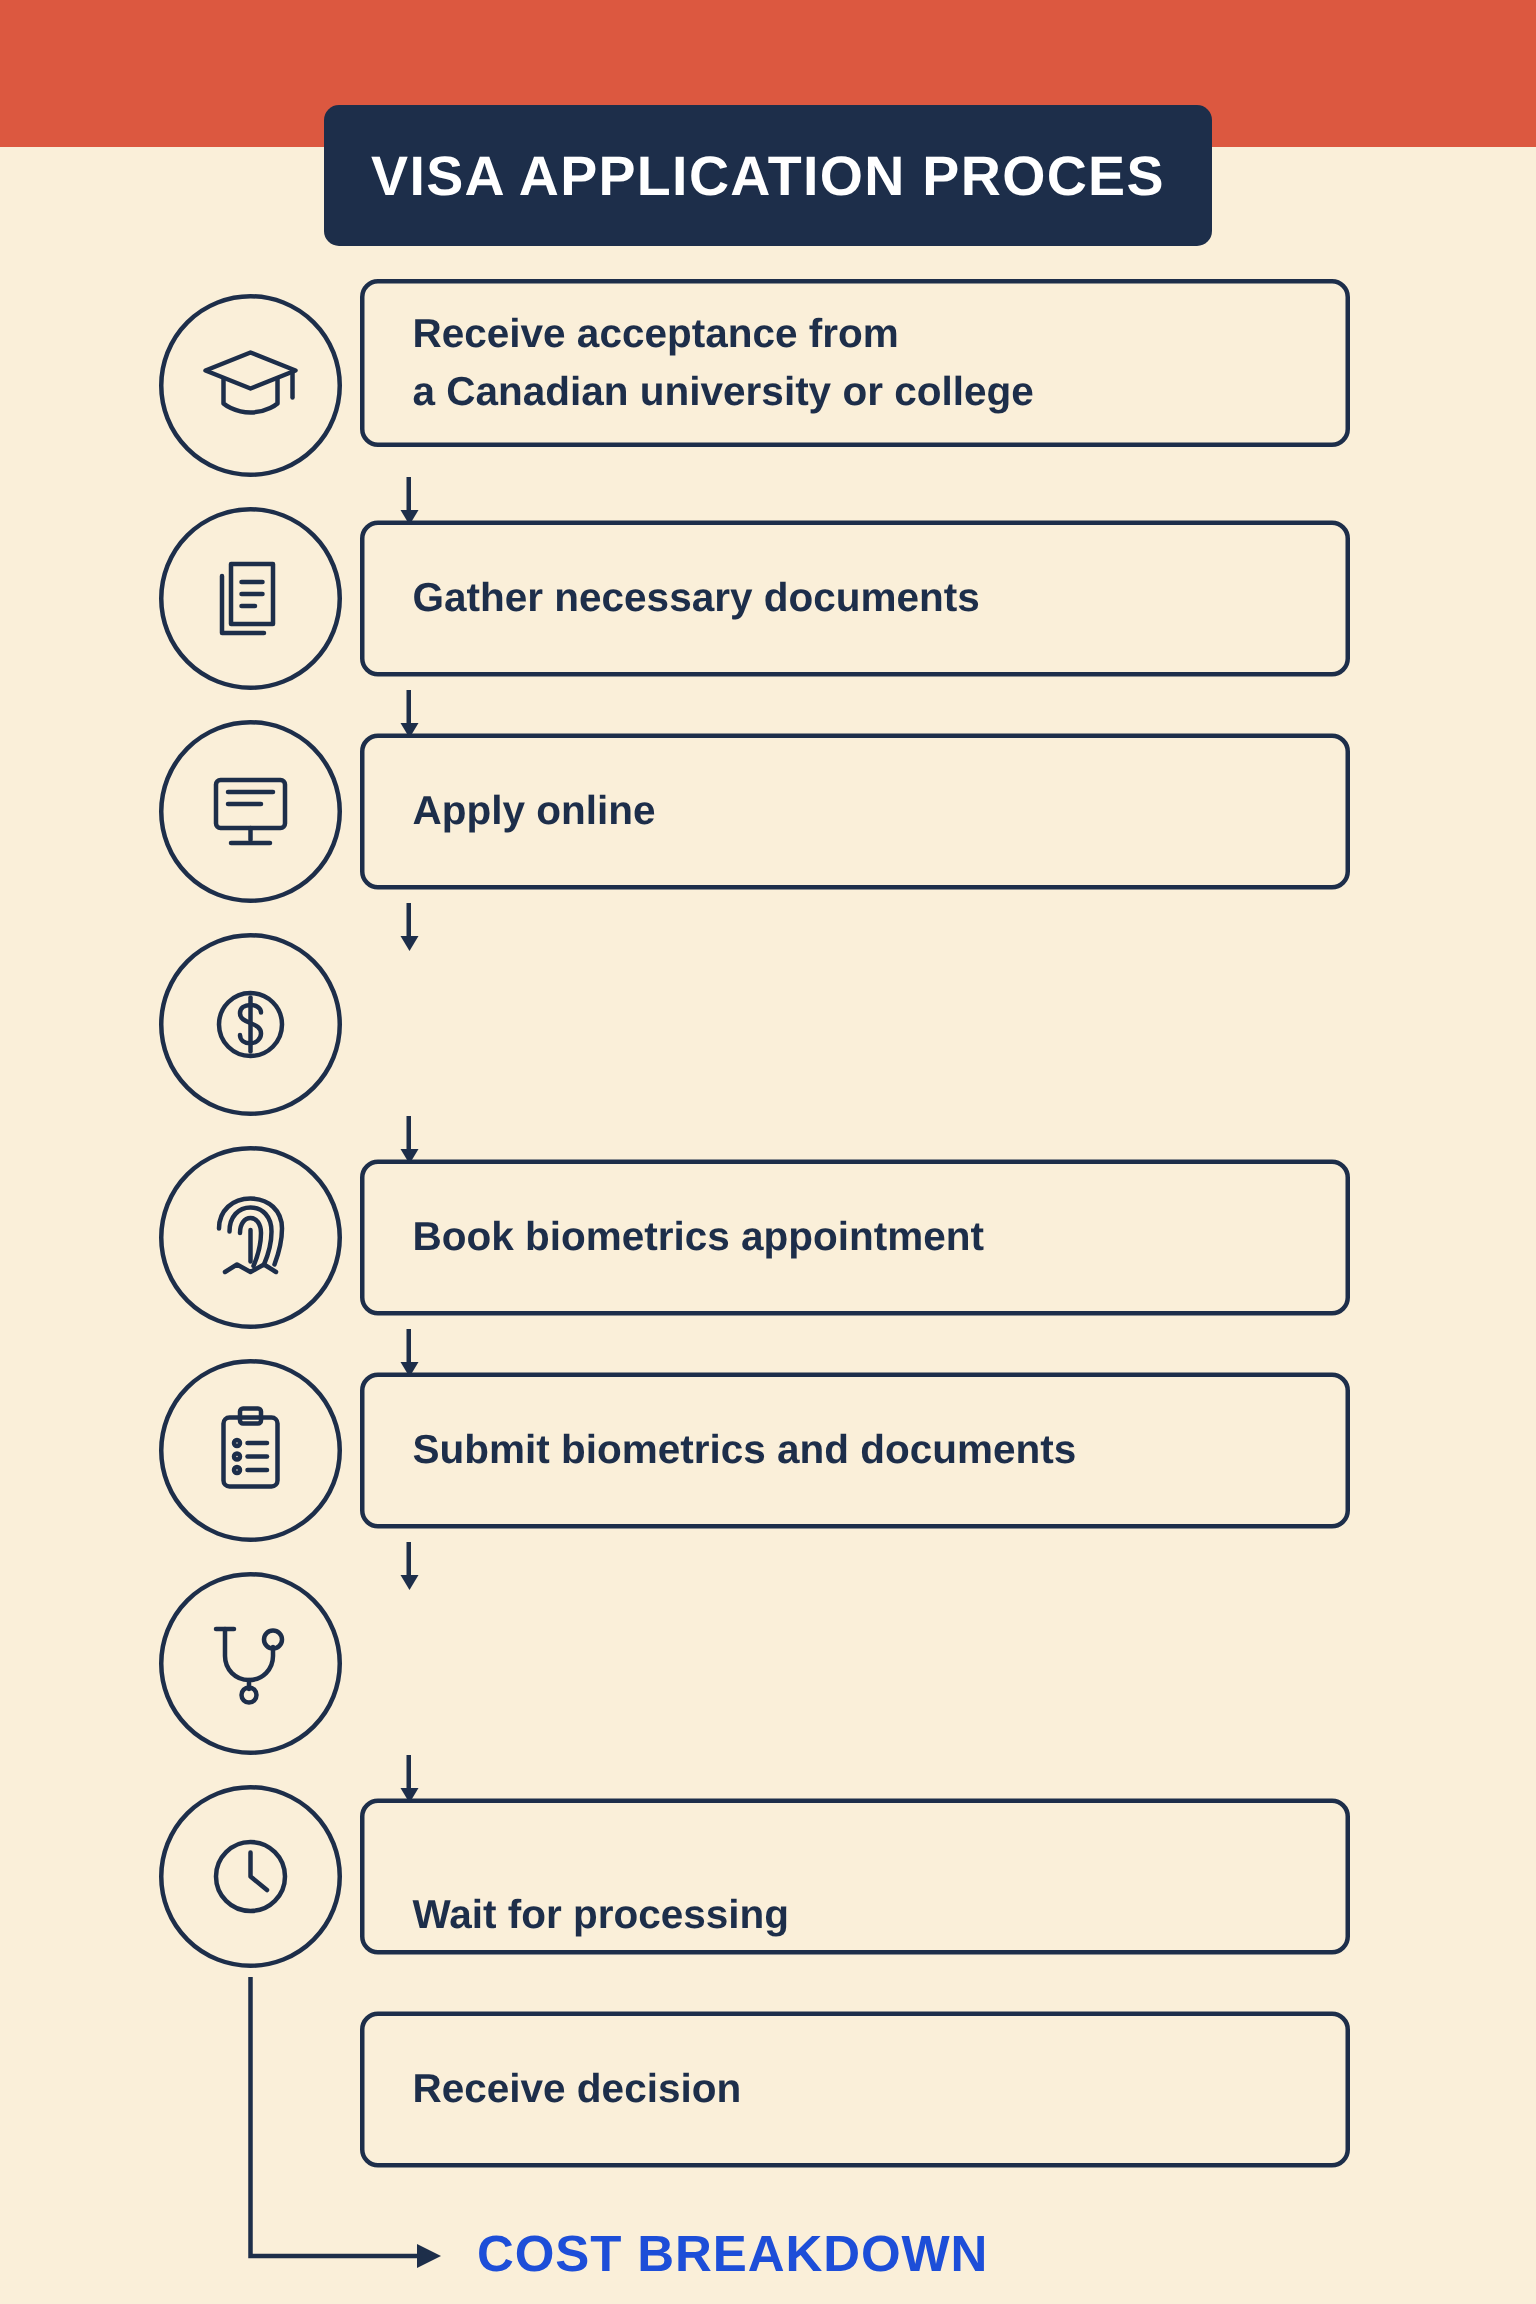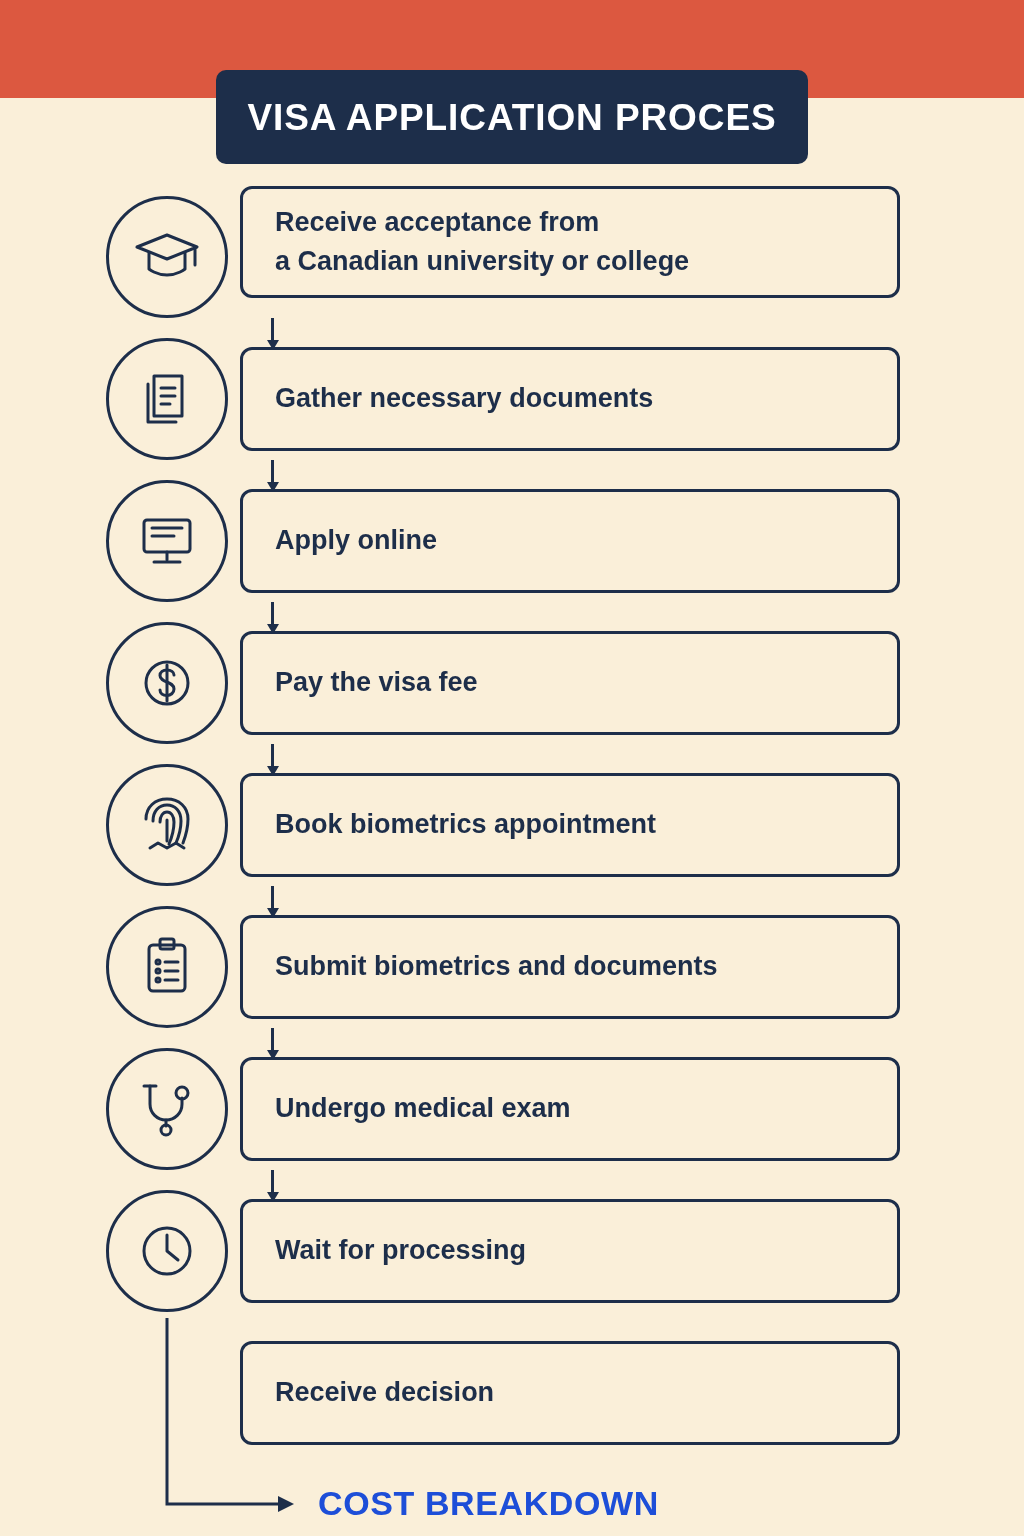--- a/index.html
+++ b/index.html
@@ -228,23 +228,20 @@
           <circle cx="31" cy="31" r="21"></circle>
           <path d="M38 23 C38 20 35 18 31 18 C27 18 24 20 24 23.5 C24 31 38 29 38 37 C38 41 34.5 43.5 31 43.5 C27 43.5 24 41.5 24 38"></path>
           <path d="M31 13 V49"></path>
         </svg>
       </div>
       <div class="connector">
         <div class="line"></div>
           <div class="head"></div>
       </div>
     </div>
-    <div class="step-box" style="top:9px;">
-      <div class="step-label">Pay the visa fee</div>
-    </div>
   </div>
 
   <div class="step-row">
     <div class="icon-wrap">
       <div class="icon-circle">
         <svg width="54" height="64" viewBox="0 0 54 64" fill="none" stroke="#1D2E4A" stroke-width="3" stroke-linecap="round" stroke-linejoin="round">
           <path d="M6 26 C6 14 15 6 27 6 C39 6 48 14 48 26 C48 34 46 42 43 50"></path>
           <path d="M13 28 C13 18 19 12 27 12 C35 12 41 18 41 28 C41 36 39 43 36 50"></path>
           <path d="M20 29 C20 23 23 19 27 19 C31 19 34 23 34 29 C34 37 32 44 29 51"></path>
           <path d="M27 27 V48"></path>
@@ -294,35 +291,32 @@
           <circle cx="46" cy="15" r="6"></circle>
           <path d="M30 42 V48"></path>
           <circle cx="30" cy="52" r="5"></circle>
         </svg>
       </div>
       <div class="connector">
         <div class="line"></div>
           <div class="head"></div>
       </div>
     </div>
-    <div class="step-box" style="top:9px;">
-      <div class="step-label">Undergo medical exam</div>
-    </div>
   </div>
 
   <div class="step-row">
     <div class="icon-wrap">
       <div class="icon-circle">
         <svg width="62" height="62" viewBox="0 0 62 62" fill="none" stroke="#1D2E4A" stroke-width="3" stroke-linecap="round" stroke-linejoin="round">
           <circle cx="31" cy="31" r="23"></circle>
           <path d="M31 15 V31 L42 40"></path>
         </svg>
       </div>
     </div>
-    <div class="step-box" style="top:9px;">
+    <div class="step-box" style="top:9px;align-items:flex-end;">
       <div class="step-label">Wait for processing</div>
     </div>
   </div>
 
   <div class="step-row">
     <div class="step-box" style="top:9px;">
       <div class="step-label">Receive decision</div>
     </div>
   </div>
 

